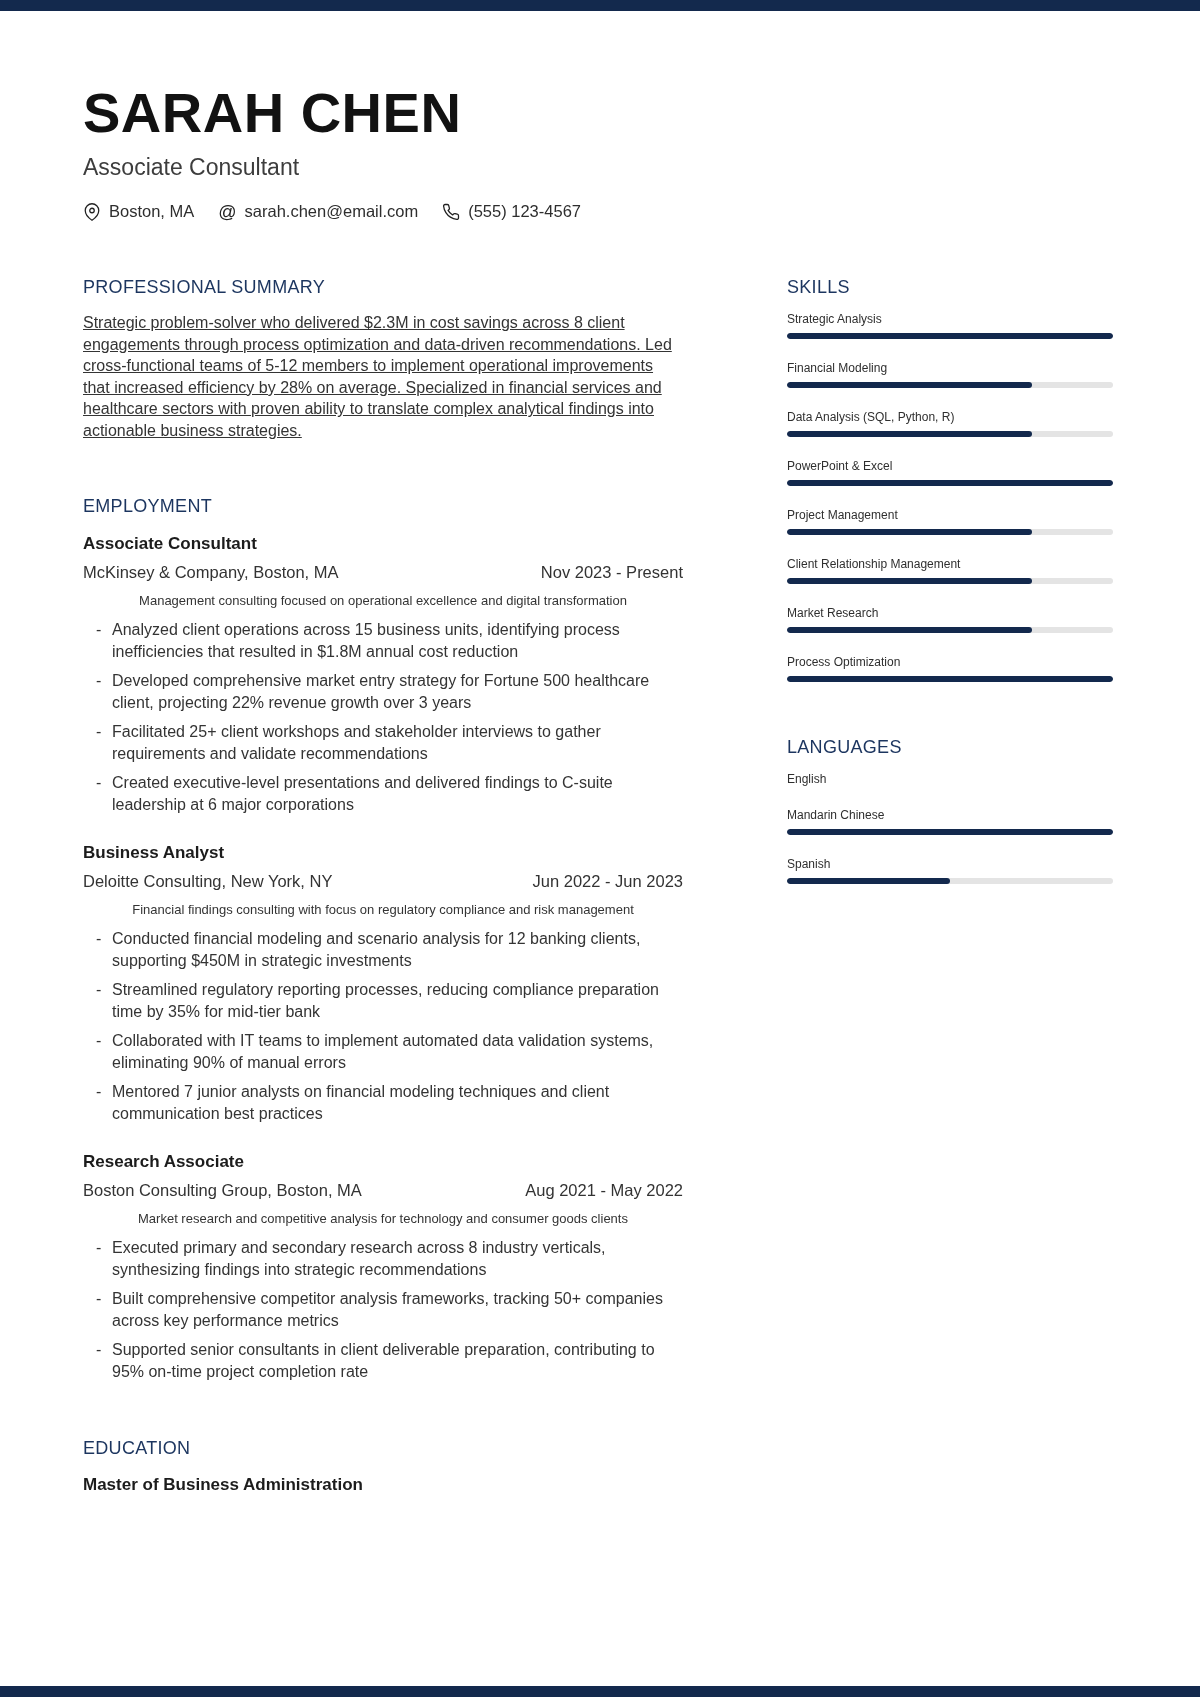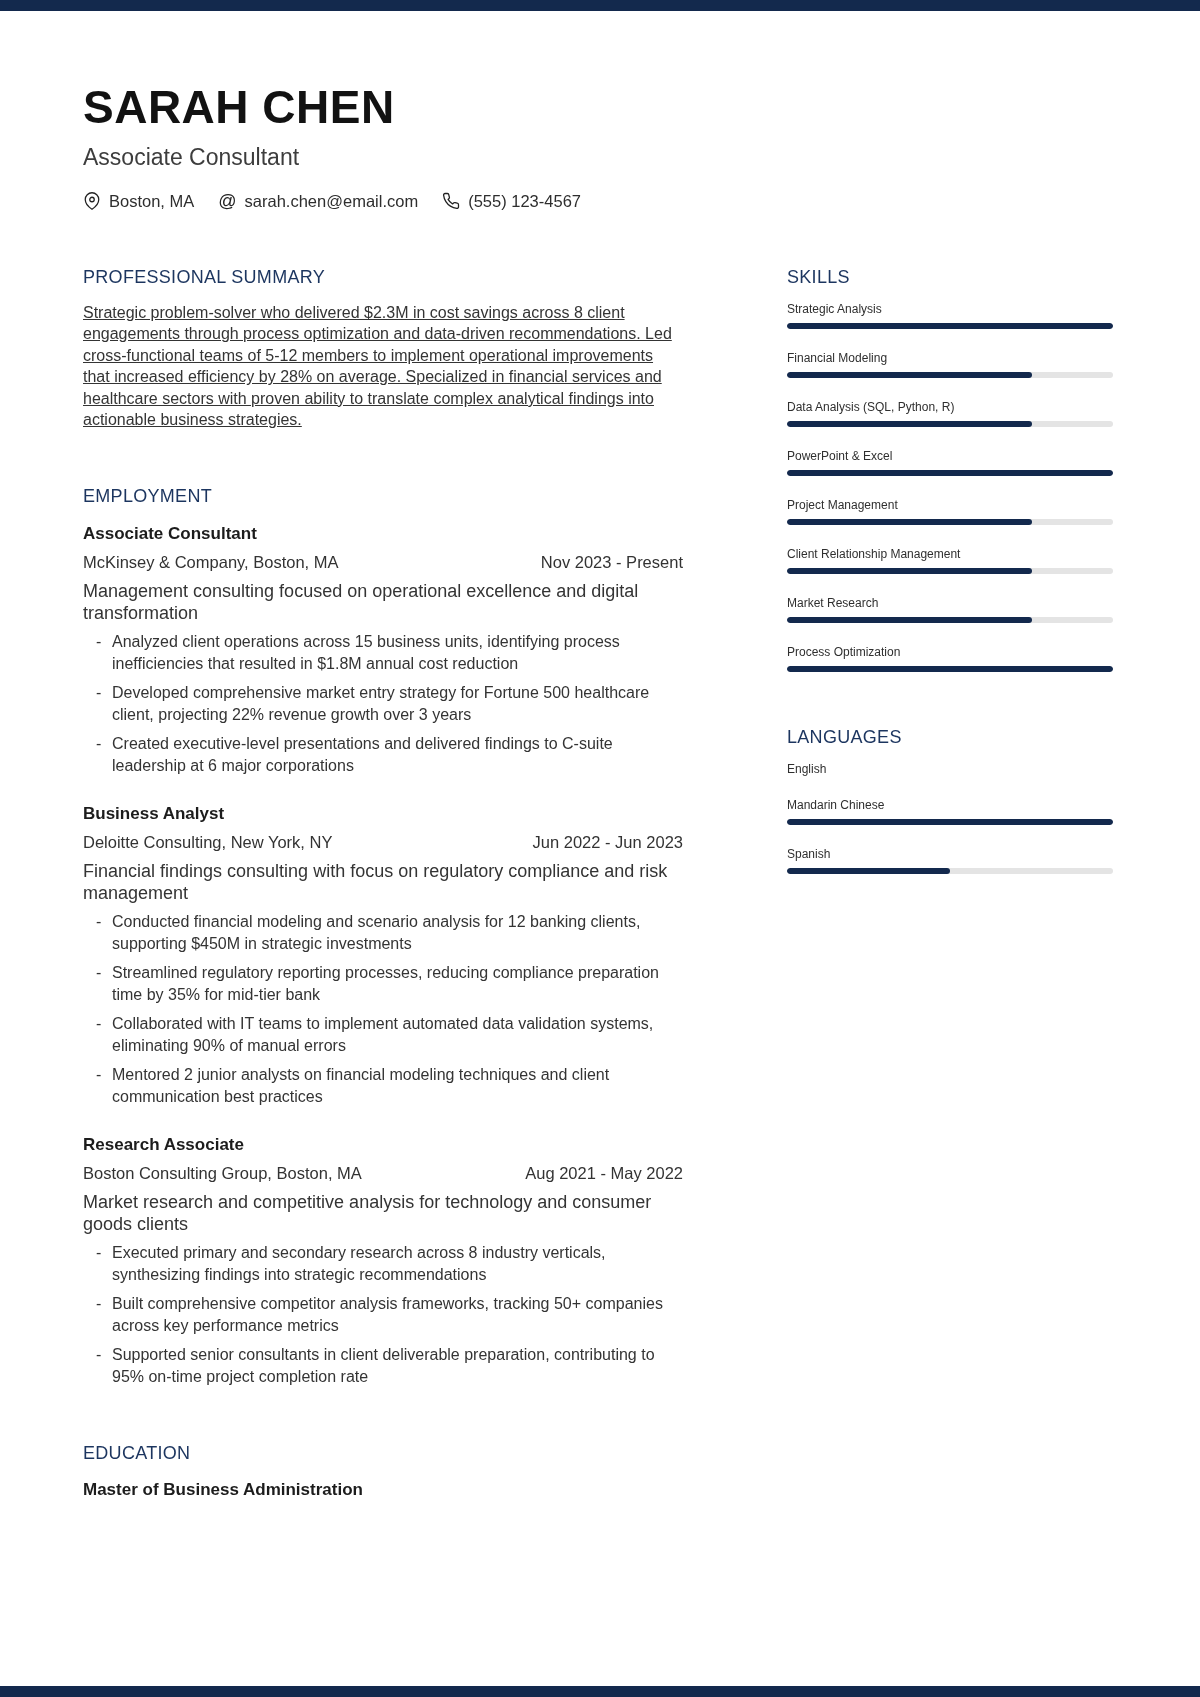--- a/index.html
+++ b/index.html
@@ -8,21 +8,21 @@
     width:1200px; height:1697px; position:relative; overflow:hidden;
     font-family:"Liberation Sans", sans-serif; color:#333;
   }
   .edge-bar { position:absolute; left:0; width:1200px; height:11px; background:#13294d; }
   .edge-bar.top { top:0; }
   .edge-bar.bottom { bottom:0; }
 
   .page { padding:84px 87px 0 83px; }
 
   
-  .name { font-size:46px; font-weight:700; color:#121212; letter-spacing:.5px; line-height:1.02; }
+  .name { font-size:56px; font-weight:700; color:#121212; letter-spacing:.5px; line-height:1.02; }
   .subtitle { font-size:23px; color:#3d3d3d; margin-top:13px; }
   .contact-row { display:flex; align-items:center; margin-top:21px; font-size:16.5px; color:#2e2e2e; }
   .contact-item { display:flex; align-items:center; margin-right:24px; }
   .contact-item .cicon { display:flex; align-items:center; margin-right:8px; }
   .contact-item svg { width:18px; height:18px; stroke:#222; fill:none; stroke-width:1.7; stroke-linecap:round; stroke-linejoin:round; }
   .at-glyph { font-size:18px; color:#222; line-height:1; }
 
   
   .columns { display:flex; margin-top:56px; }
   .main-col { width:600px; flex:none; }
@@ -32,21 +32,21 @@
 
   
   .summary-text { margin-top:14px; font-size:16px; line-height:21.5px; color:#343434;text-decoration:underline; }
 
   
   .section { margin-top:55px; }
   .job { margin-top:17px; margin-bottom:27px; }
   .job:last-child { margin-bottom:0; }
   .job-title { font-size:17px; font-weight:700; color:#1c1c1c; }
   .job-meta { display:flex; justify-content:space-between; margin-top:9px; font-size:16.5px; color:#333; }
-  .job-desc { margin-top:8px; font-size:18px; line-height:22px; color:#343434; }
+  .job-desc { margin-top:8px; font-size:13px; line-height:22px; color:#343434;text-align:center; }
   .job-bullets { list-style:none; margin-top:5px; }
   .job-bullets li { position:relative; padding-left:29px; font-size:16px; line-height:22px; color:#343434; margin-top:7px; }
   .job-bullets li::before { content:"-"; position:absolute; left:13px; top:0; color:#343434; }
 
   
   .edu-degree { margin-top:16px; font-size:17px; font-weight:700; color:#1c1c1c; }
 
   
   .meter-item { margin-bottom:22px; }
   .meter-label { font-size:12px; color:#2f2f2f; margin-bottom:7px; }
@@ -104,36 +104,37 @@
         <div class="job">
           <div class="job-title">Associate Consultant</div>
           <div class="job-meta">
             <span>McKinsey &amp; Company, Boston, MA</span>
             <span>Nov 2023 - Present</span>
           </div>
           <div class="job-desc">Management consulting focused on operational excellence and digital transformation</div>
           <ul class="job-bullets">
             <li>Analyzed client operations across 15 business units, identifying process inefficiencies that resulted in $1.8M annual cost reduction</li>
             <li>Developed comprehensive market entry strategy for Fortune 500 healthcare client, projecting 22% revenue growth over 3 years</li>
+            <li>Facilitated 25+ client workshops and stakeholder interviews to gather requirements and validate recommendations</li>
             <li>Created executive-level presentations and delivered findings to C-suite leadership at 6 major corporations</li>
           </ul>
         </div>
 
         <div class="job">
           <div class="job-title">Business Analyst</div>
           <div class="job-meta">
             <span>Deloitte Consulting, New York, NY</span>
             <span>Jun 2022 - Jun 2023</span>
           </div>
           <div class="job-desc">Financial findings consulting with focus on regulatory compliance and risk management</div>
           <ul class="job-bullets">
             <li>Conducted financial modeling and scenario analysis for 12 banking clients, supporting $450M in strategic investments</li>
             <li>Streamlined regulatory reporting processes, reducing compliance preparation time by 35% for mid-tier bank</li>
             <li>Collaborated with IT teams to implement automated data validation systems, eliminating 90% of manual errors</li>
-            <li>Mentored 2 junior analysts on financial modeling techniques and client communication best practices</li>
+            <li>Mentored 7 junior analysts on financial modeling techniques and client communication best practices</li>
           </ul>
         </div>
 
         <div class="job">
           <div class="job-title">Research Associate</div>
           <div class="job-meta">
             <span>Boston Consulting Group, Boston, MA</span>
             <span>Aug 2021 - May 2022</span>
           </div>
           <div class="job-desc">Market research and competitive analysis for technology and consumer goods clients</div>

